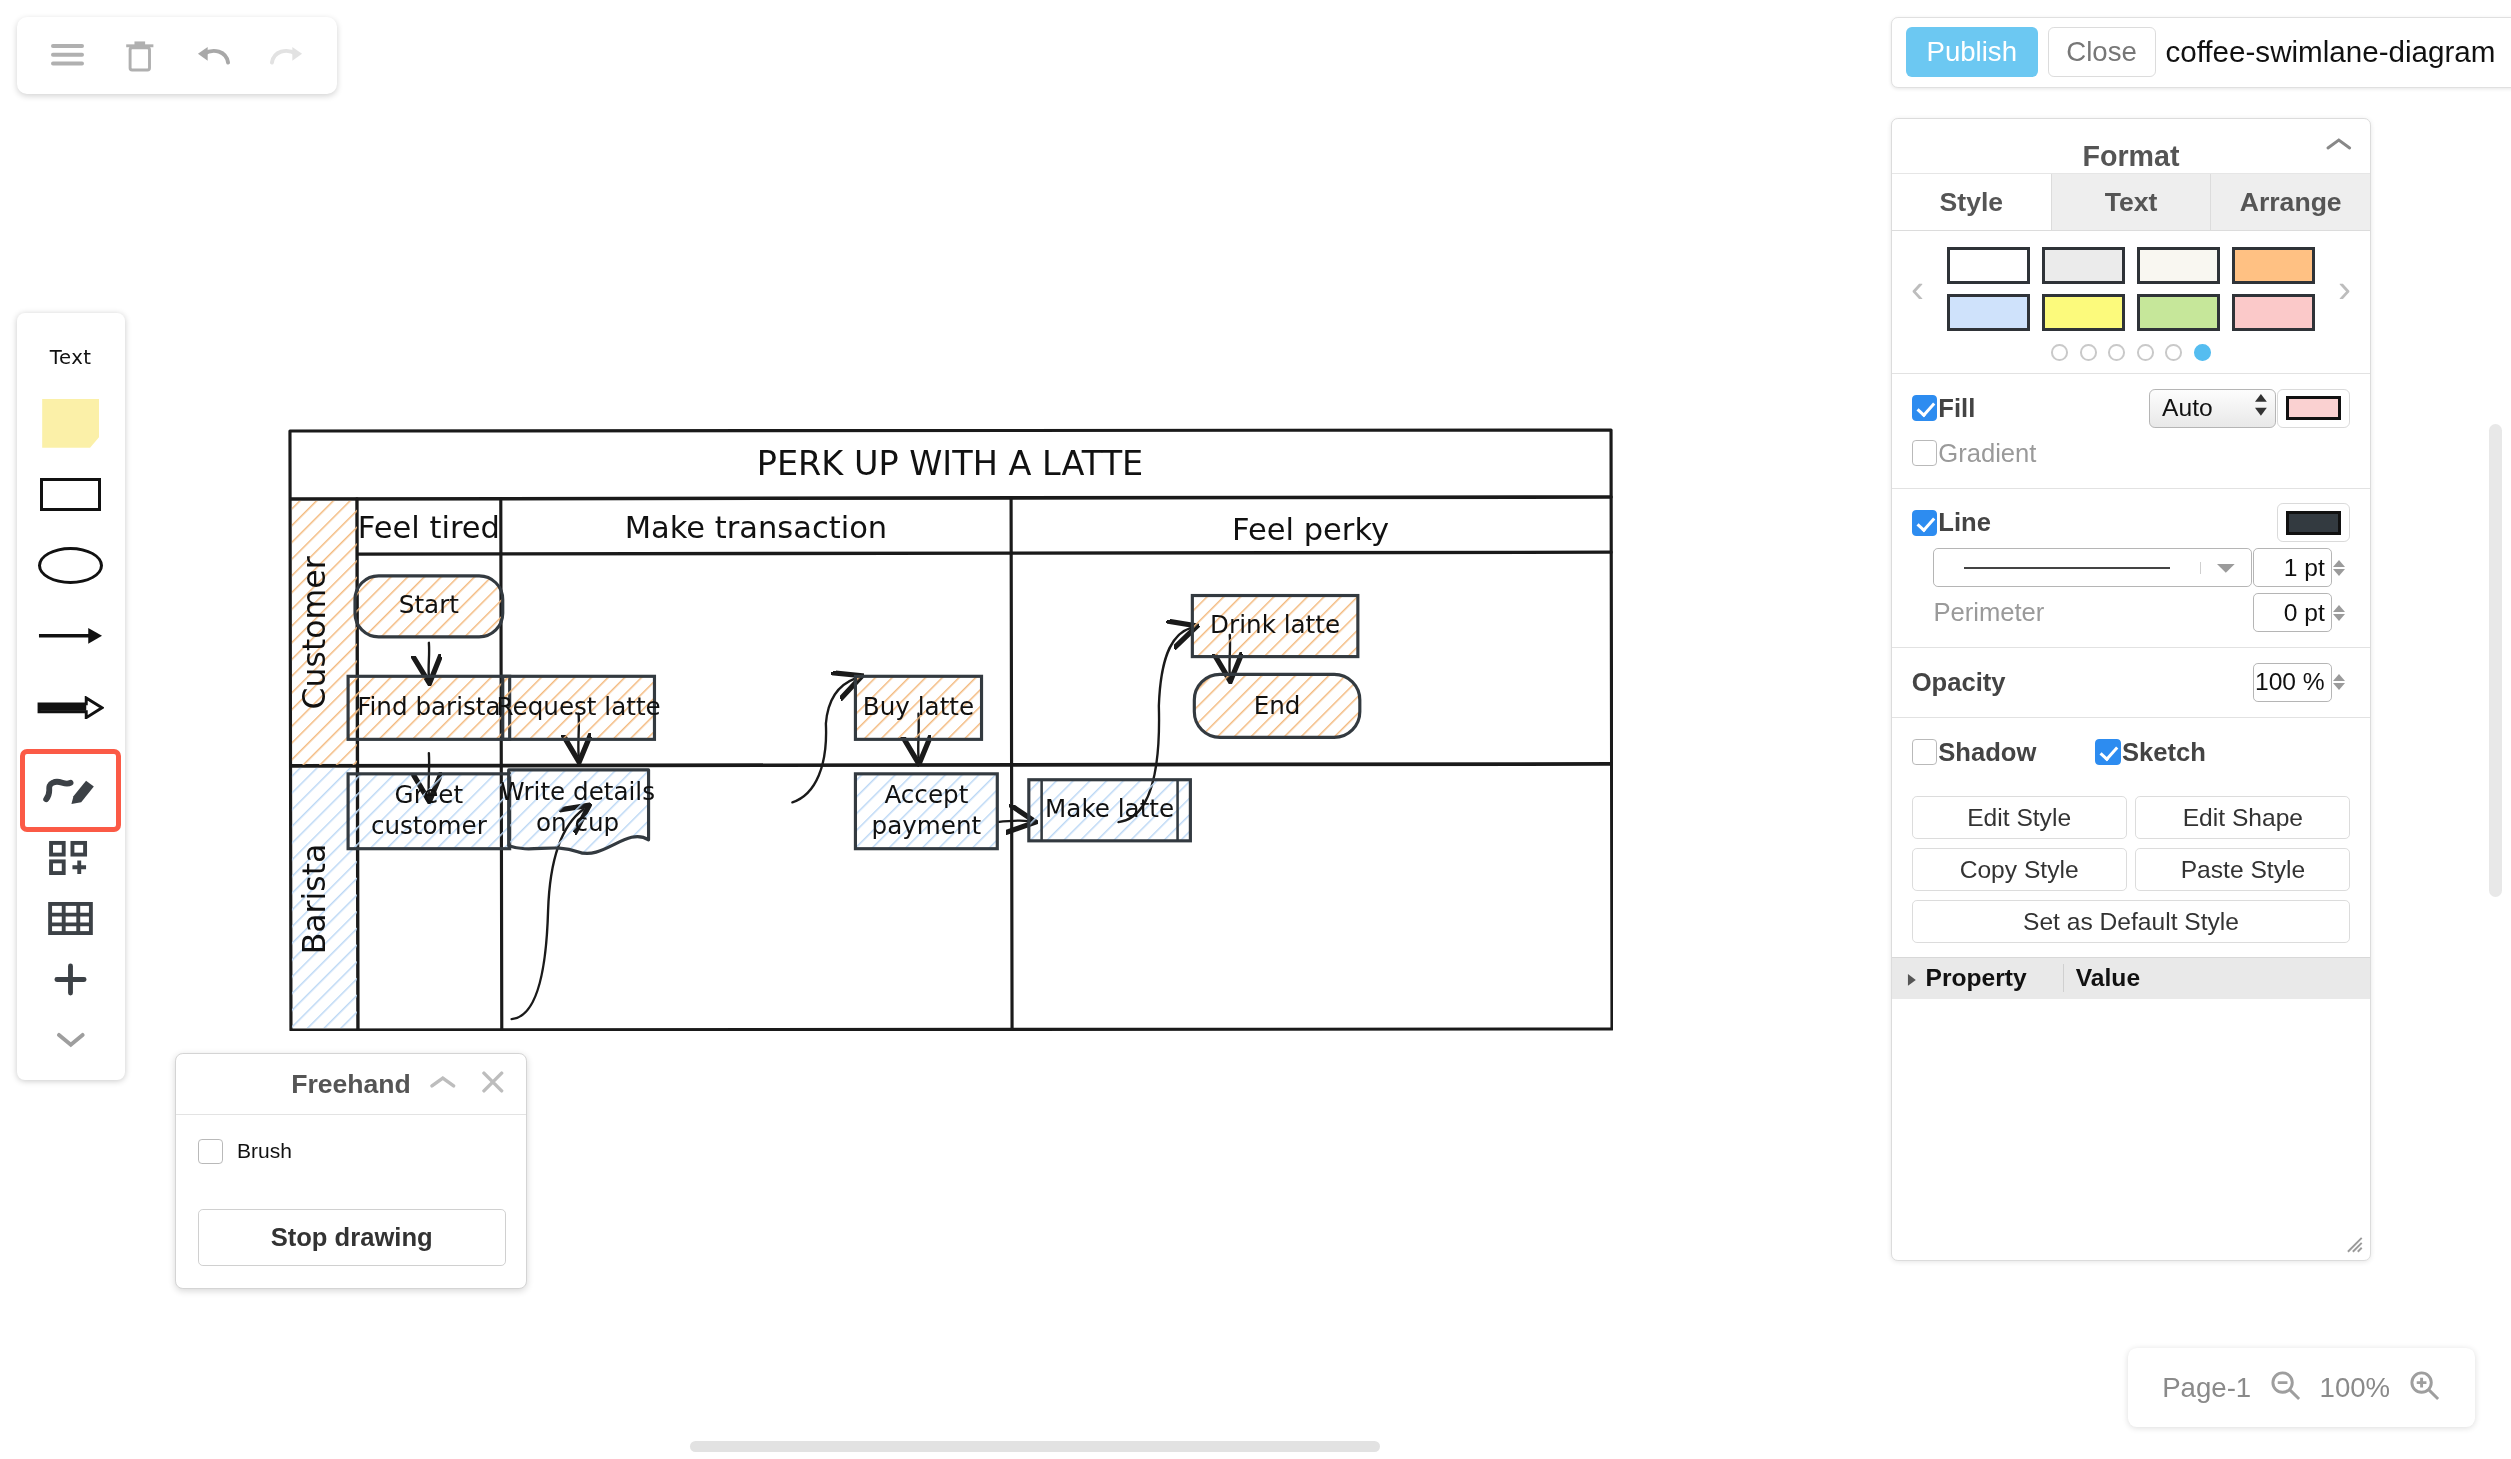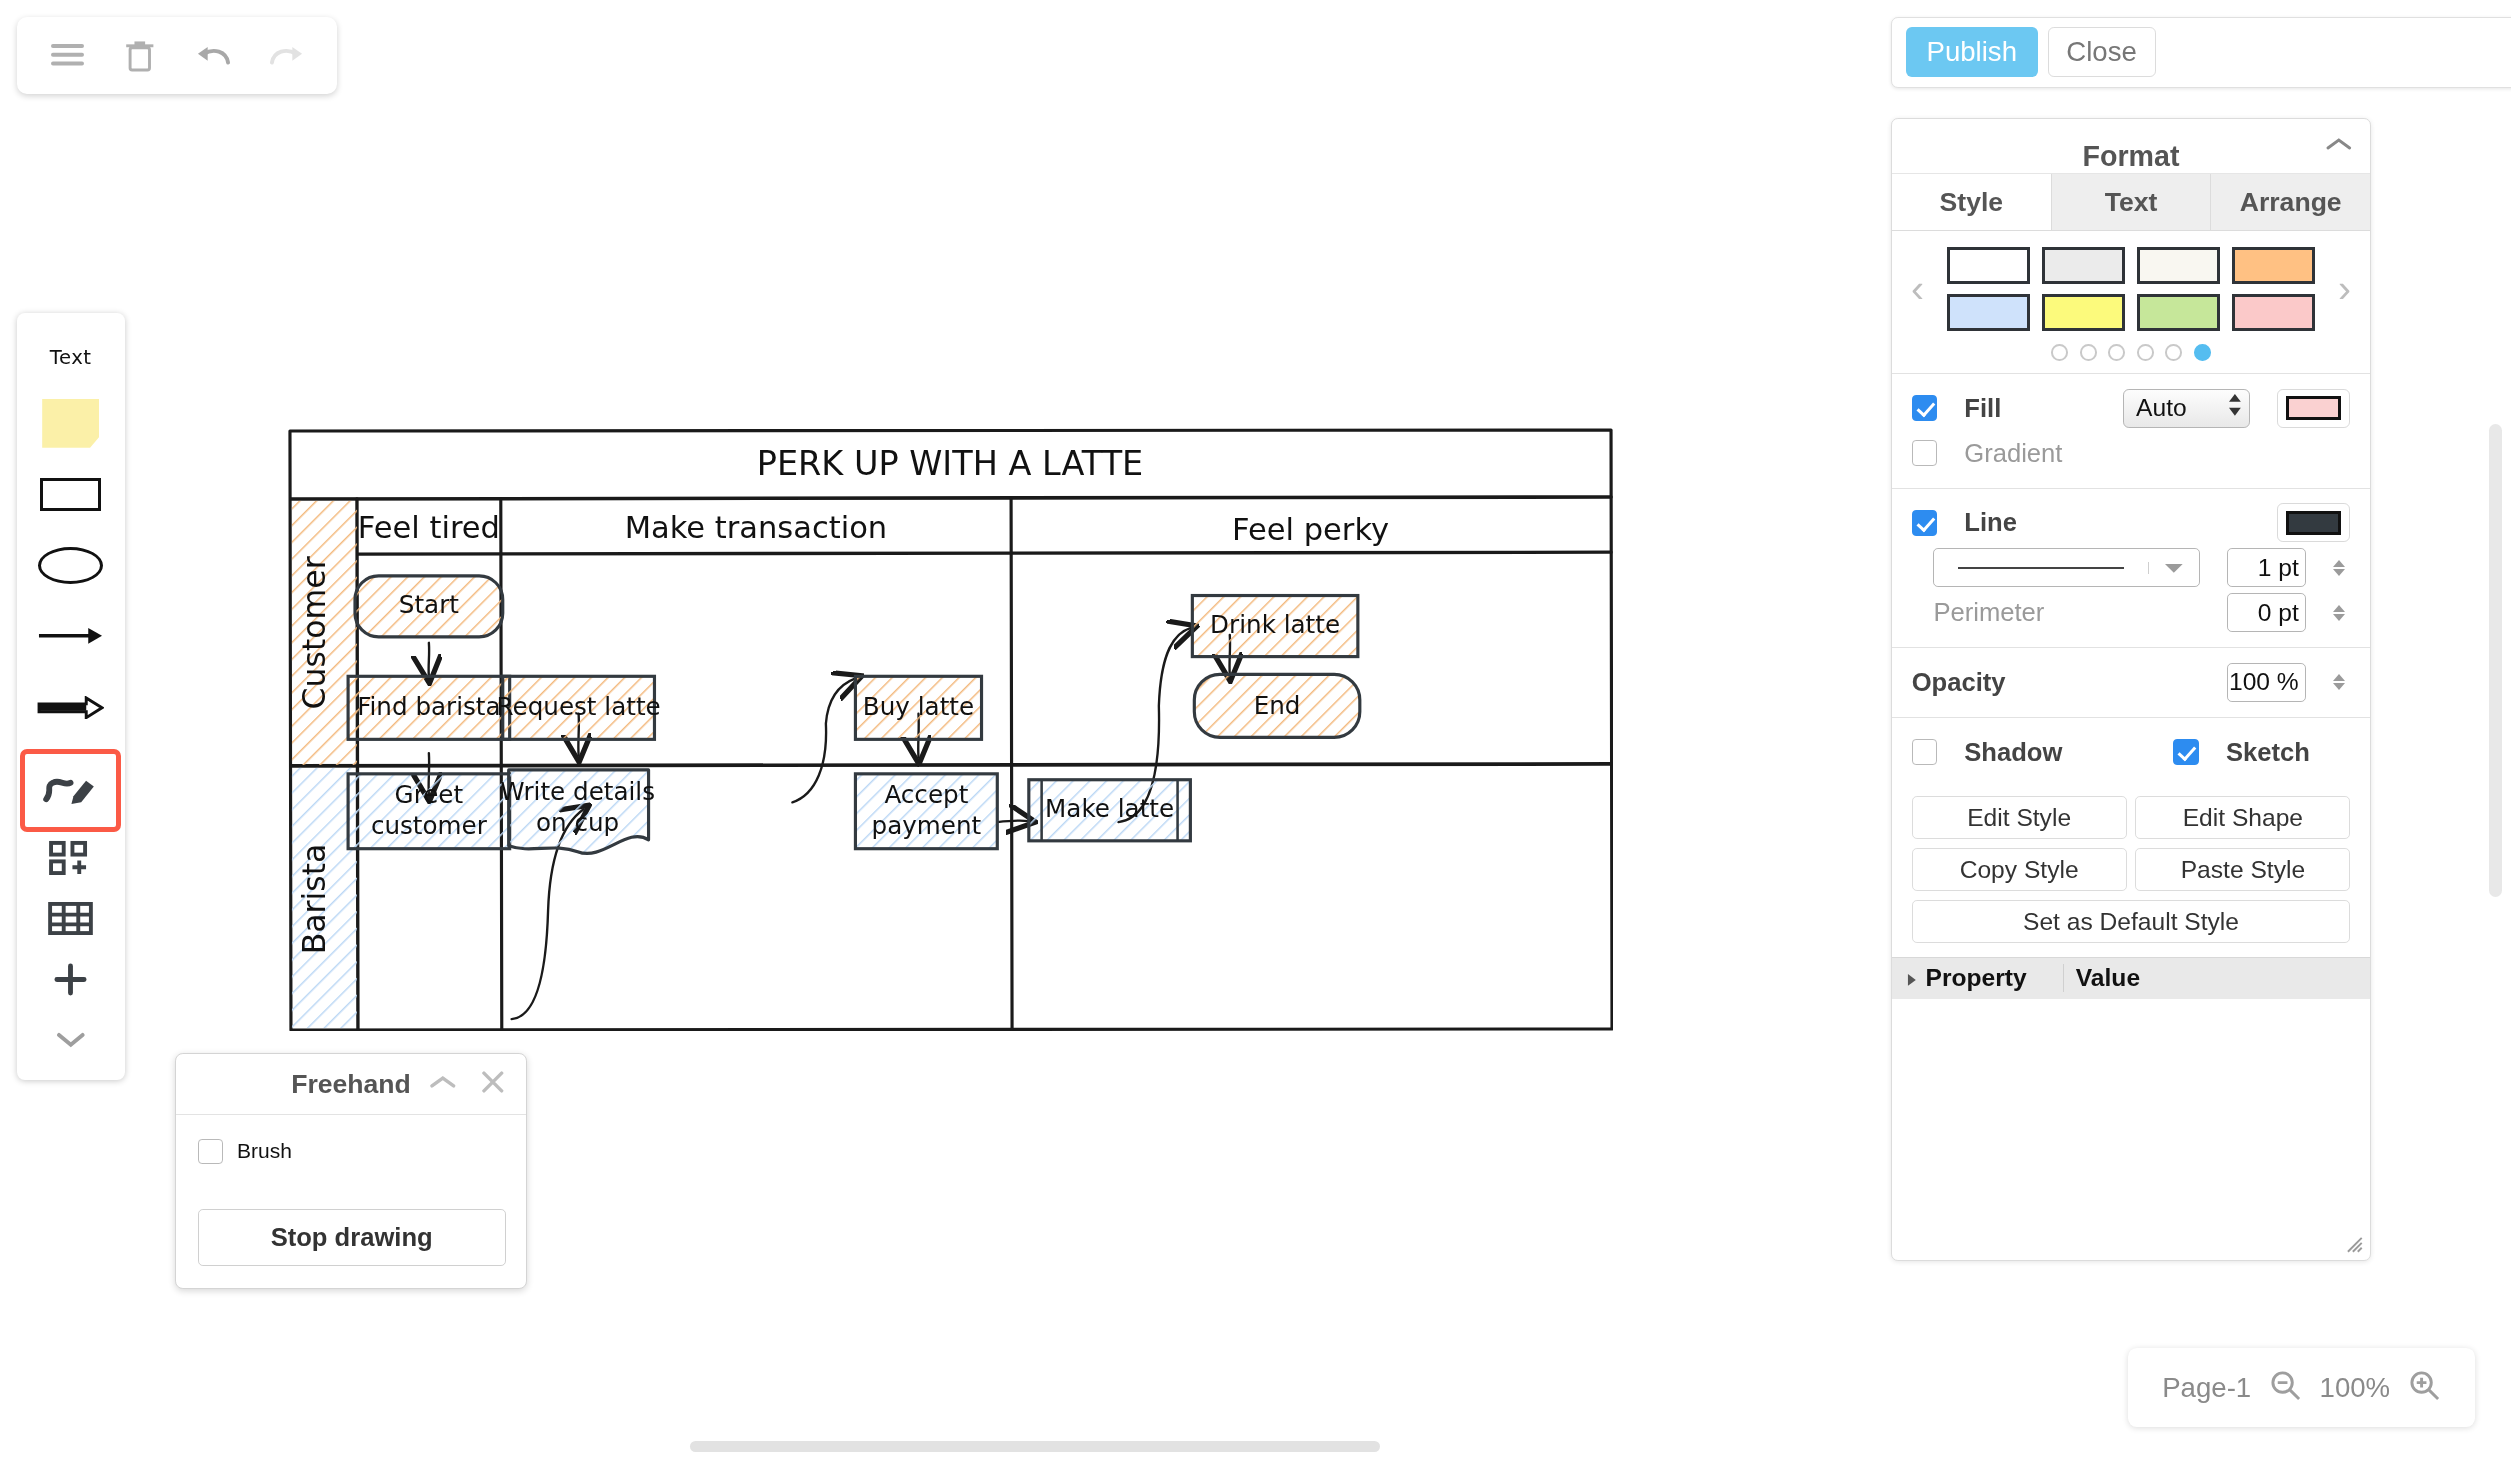--- a/index.html
+++ b/index.html
@@ -143,21 +143,21 @@
   .sw-grid{
     flex:1; display:grid; grid-template-columns:repeat(4,1fr);
     gap:9.9px 11.8px; padding:0 3.9px;
   }
   .sw{height:37px; border:3.9px solid #2f3338; cursor:pointer;}
   .dots{display:flex; justify-content:center; gap:11.8px; padding:7.9px 0 11.8px 0;}
   .dot{width:16.7px;height:16.7px;border-radius:50%;border:2px solid #c9c9c9;background:#fff;cursor:pointer;}
   .dot.on{background:#55bdf0;border-color:#55bdf0;}
 
   .sec{border-top:1px solid #e2e2e2; padding:11.8px 19.7px;}
-  .row{display:flex; align-items:center; gap:27px; min-height:45px;}
+  .row{display:flex; align-items:center; gap:1px; min-height:45px;}
   .lbl{font-size:25.6px; font-weight:bold; color:#444;}
   .lbl.dim{color:#9a9a9a; font-weight:normal;}
   .spacer{flex:1;}
   .sel{
     width:127px; height:39px; border:1px solid #b5b5b5; border-radius:5.9px;
     background:linear-gradient(#fdfdfd,#e8e8e8);
     display:flex; align-items:center; justify-content:space-between;
     padding:0 7.9px 0 11.8px; font-size:24.6px; color:#111; cursor:pointer;
   }
   .colorbox{
@@ -432,20 +432,21 @@
       <span class="cb"></span>
       <span class="fh-label">Brush</span>
     </div>
   </div>
   <button class="fh-btn">Stop drawing</button>
 </div>
 
 <div class="right-header">
   <button class="btn-publish">Publish</button>
   <button class="btn-close">Close</button>
+  <span class="doc-title">coffee-swimlane-diagram</span>
 </div>
 
 <div class="fmt">
   <div class="fmt-head">
     <span class="fmt-title">Format</span>
     <span class="fmt-collapse">
       <svg width="27.6" height="15.8" viewBox="0 0 28 16" fill="none" stroke="#888" stroke-width="3" stroke-linecap="round">
           <path d="M3 12 L14 4 L25 12"></path>
         </svg>
     </span>

